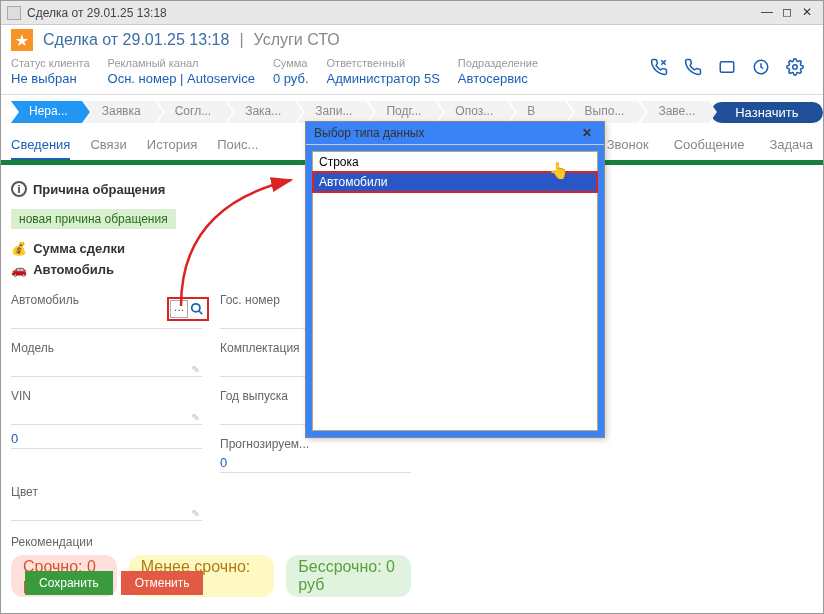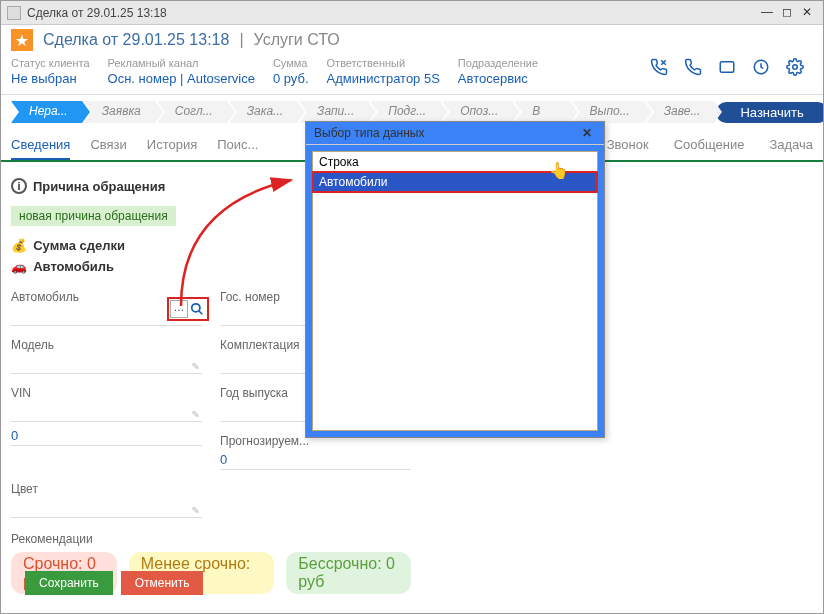--- a/index.html
+++ b/index.html
@@ -17,28 +17,28 @@
   
   .infobar { display: flex; padding: 2px 10px 8px 10px; font-size: 12px; align-items: flex-start; border-bottom: 1px solid #ddd; justify-content: center; }
   .infogroup { margin-right: 18px; }
   .infogroup-label { color: #999; font-size: 11px; margin-bottom: 2px; }
   .infogroup-value { color: #1a5fb4; font-size: 13px; }
   .infobar-spacer { flex: 1; }
   .action-icons { display: flex; gap: 14px; padding-right: 8px; }
   .action-icon { width: 20px; height: 20px; color: #1a5fb4; cursor: pointer; display:flex; align-items:center; justify-content:center; }
   
   .stages { display: flex; padding: 6px 10px; align-items: center; gap: 0; }
-  .stage { position: relative; height: 22px; font-size: 12px; color: #888; padding: 3px 14px 3px 18px; background: #f3f3f3; margin-right: 2px; font-style: italic; }
+  .stage { position: relative; height: 22px; font-size: 12px; color: #888; padding: 3px 14px 3px 18px; background: #f3f3f3; margin-right: 2px; }
   .stage:before { content:''; position:absolute; left:0; top:0; border-top:11px solid transparent; border-bottom:11px solid transparent; border-left:8px solid #fff; }
   .stage:after { content:''; position:absolute; right:-8px; top:0; border-top:11px solid transparent; border-bottom:11px solid transparent; border-left:8px solid #f3f3f3; z-index:1;}
   .stage.active { background:#2196f3; color:#fff; }
   .stage.active:after { border-left-color:#2196f3; }
   .assign-btn { margin-left: auto; background: #1e4f97; color: #fff; border-radius: 12px; padding: 3px 24px; font-size: 13px; border: none; cursor: pointer; }
   
-  .tabs { display: flex; padding: 8px 10px 0 10px; gap: 20px; font-size: 13px; border-bottom: 2px solid #15803d; }
+  .tabs { display: flex; padding: 8px 10px 0 10px; gap: 20px; font-size: 13px; border-bottom: 5px solid #15803d; }
   .tab { color: #888; padding-bottom: 6px; cursor: pointer; }
   .tab.active { color: #1a5fb4; border-bottom: 2px solid #1a5fb4; }
   .tabs-right { margin-left: auto; display:flex; gap:25px; }
   
   .content { display: flex; height: calc(100% - 180px); }
   .left-panel { width: 420px; padding: 10px; overflow: hidden; }
   .right-panel { flex: 1; padding: 10px; }
   
   .section-header { display:flex; align-items:center; font-size:13px; font-weight:bold; color:#333; margin: 6px 0; }
   .section-header .sec-icon { width:16px; height:16px; margin-right:6px; border:2px solid #555; border-radius:50%; display:flex; align-items:center; justify-content:center; font-size:11px; font-weight:bold;}

